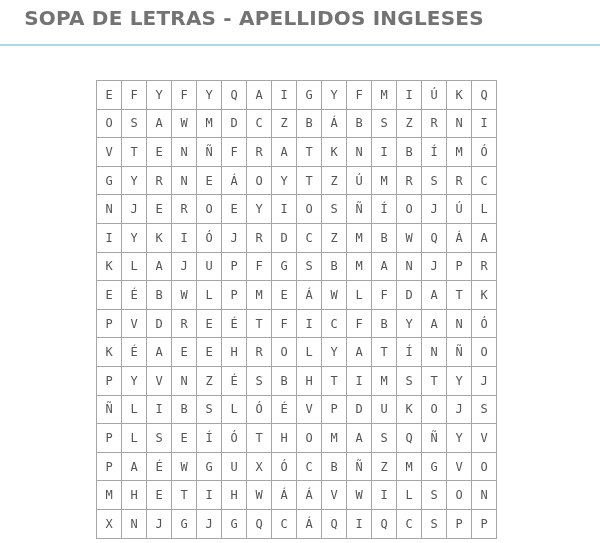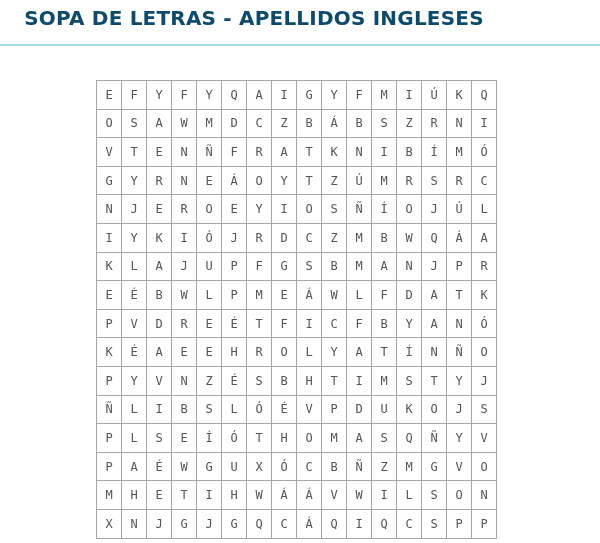--- a/index.html
+++ b/index.html
@@ -1,20 +1,20 @@
 <!DOCTYPE html>
 <html><head>
 <meta charset="utf-8">
 <style>
   html, body { margin: 0; padding: 0; background: #ffffff; }
   body { width: 600px; height: 543px; overflow: hidden; position: relative; font-family: "DejaVu Sans", sans-serif; }
   .title {
     position: absolute; left: 0; top: 6px; width: 508px; text-align: center;
     font-family: "DejaVu Sans", sans-serif; font-weight: bold; font-size: 20px;
-    color: #0c4a6e; letter-spacing: 0.2px;
+    color: #737373; letter-spacing: 0.2px;
   }
   .rule { position: absolute; left: 0; top: 44px; width: 600px; height: 2px; background: #a9dbe8; }
   .grid {
     position: absolute; left: 96px; top: 80px;
     border-collapse: collapse;
     border: 1px solid #9a9a9a;
   }
   .grid td {
     width: 24px; height: 27.6px; padding: 0;
     border: 1px solid #a6a6a6;

